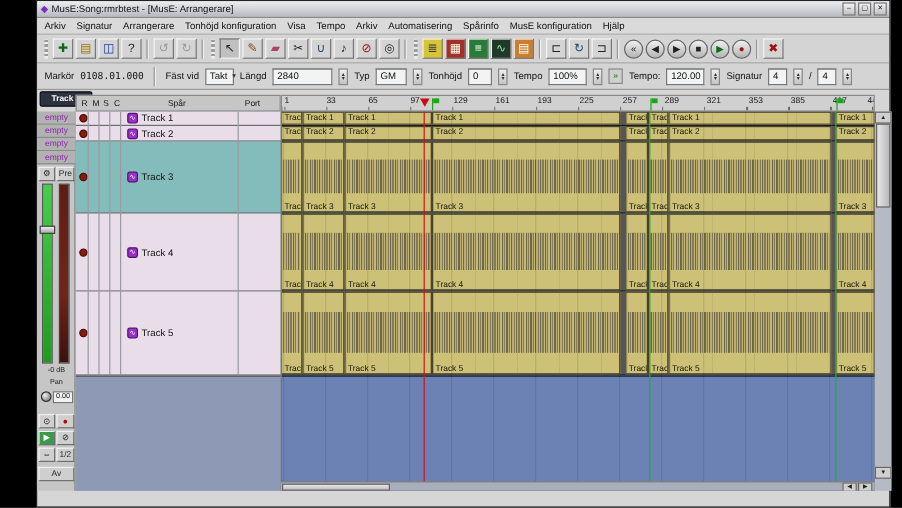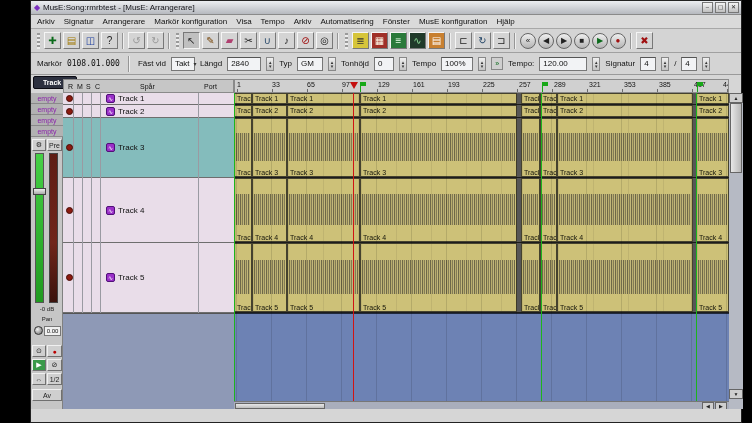--- a/index.html
+++ b/index.html
@@ -114,26 +114,26 @@
     <span class="tb-title">MusE:Song:rmrbtest - [MusE: Arrangerare]</span>
     <span class="winbtn">–</span>
     <span class="winbtn">▢</span>
     <span class="winbtn">✕</span>
   </div>
 
   <div class="menubar">
     <span class="menuitem">Arkiv</span>
     <span class="menuitem">Signatur</span>
     <span class="menuitem">Arrangerare</span>
-    <span class="menuitem">Markör konfiguration</span>
+    <span class="menuitem">Tonhöjd konfiguration</span>
     <span class="menuitem">Visa</span>
     <span class="menuitem">Tempo</span>
     <span class="menuitem">Arkiv</span>
     <span class="menuitem">Automatisering</span>
-    <span class="menuitem">Fönster</span>
+    <span class="menuitem">Spårinfo</span>
     <span class="menuitem">MusE konfiguration</span>
     <span class="menuitem">Hjälp</span>
   </div>
 
   <div class="toolbar1">
     <span class="grip"></span>
     <span class="tbi c-green">✚</span>
     <span class="tbi c-yellow">▤</span>
     <span class="tbi c-blue">◫</span>
     <span class="tbi">?</span>
@@ -175,21 +175,21 @@
   <div class="toolbar2">
     <span class="lab">Markör</span>
     <span class="val">0108.01.000</span>
     <span class="tbsep"></span>
     <span class="lab">Fäst vid</span>
     <span class="combo" style="width:24px">
           <span>Takt</span>
           <b>▾</b>
         </span>
     <span class="lab">Längd</span>
-    <span class="fld" style="width:34px">2840</span>
+    <span class="fld" style="width:50px">2840</span>
     <span class="spin">
           <i>▴</i>
           <i>▾</i>
         </span>
     <span class="lab">Typ</span>
     <span class="fld" style="width:26px">GM</span>
     <span class="spin">
           <i>▴</i>
           <i>▾</i>
         </span>
@@ -200,21 +200,21 @@
           <i>▾</i>
         </span>
     <span class="lab">Tempo</span>
     <span class="fld" style="width:32px">100%</span>
     <span class="spin">
           <i>▴</i>
           <i>▾</i>
         </span>
     <span class="mini">»</span>
     <span class="lab">Tempo:</span>
-    <span class="fld" style="width:48px">120.00</span>
+    <span class="fld" style="width:32px">120.00</span>
     <span class="spin">
           <i>▴</i>
           <i>▾</i>
         </span>
     <span class="lab">Signatur</span>
     <span class="fld" style="width:16px">4</span>
     <span class="spin">
           <i>▴</i>
           <i>▾</i>
         </span>

